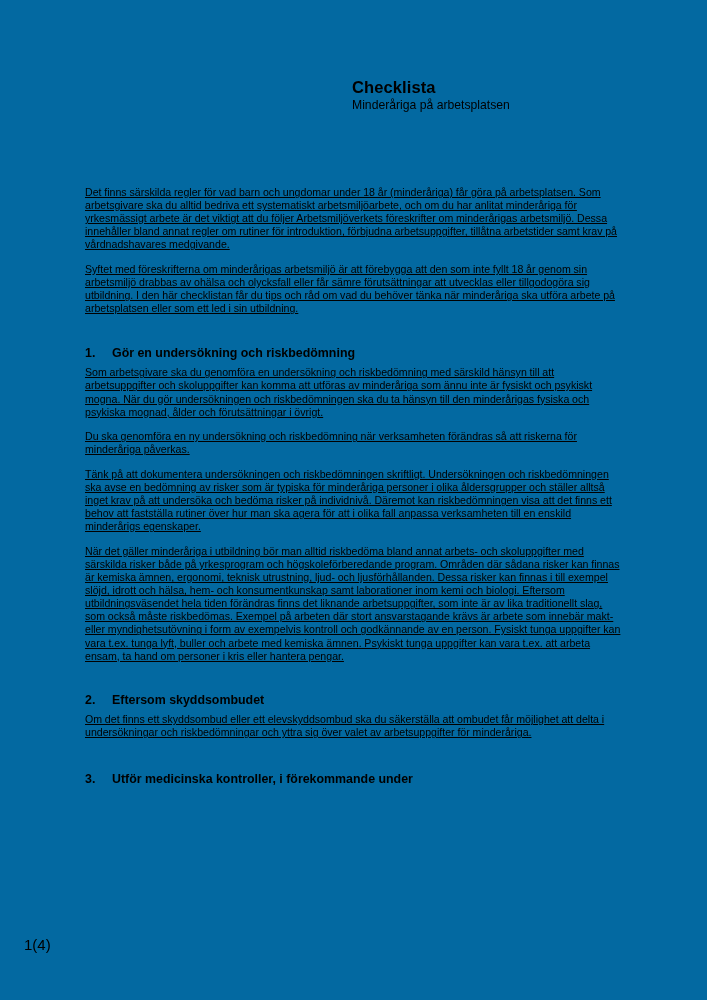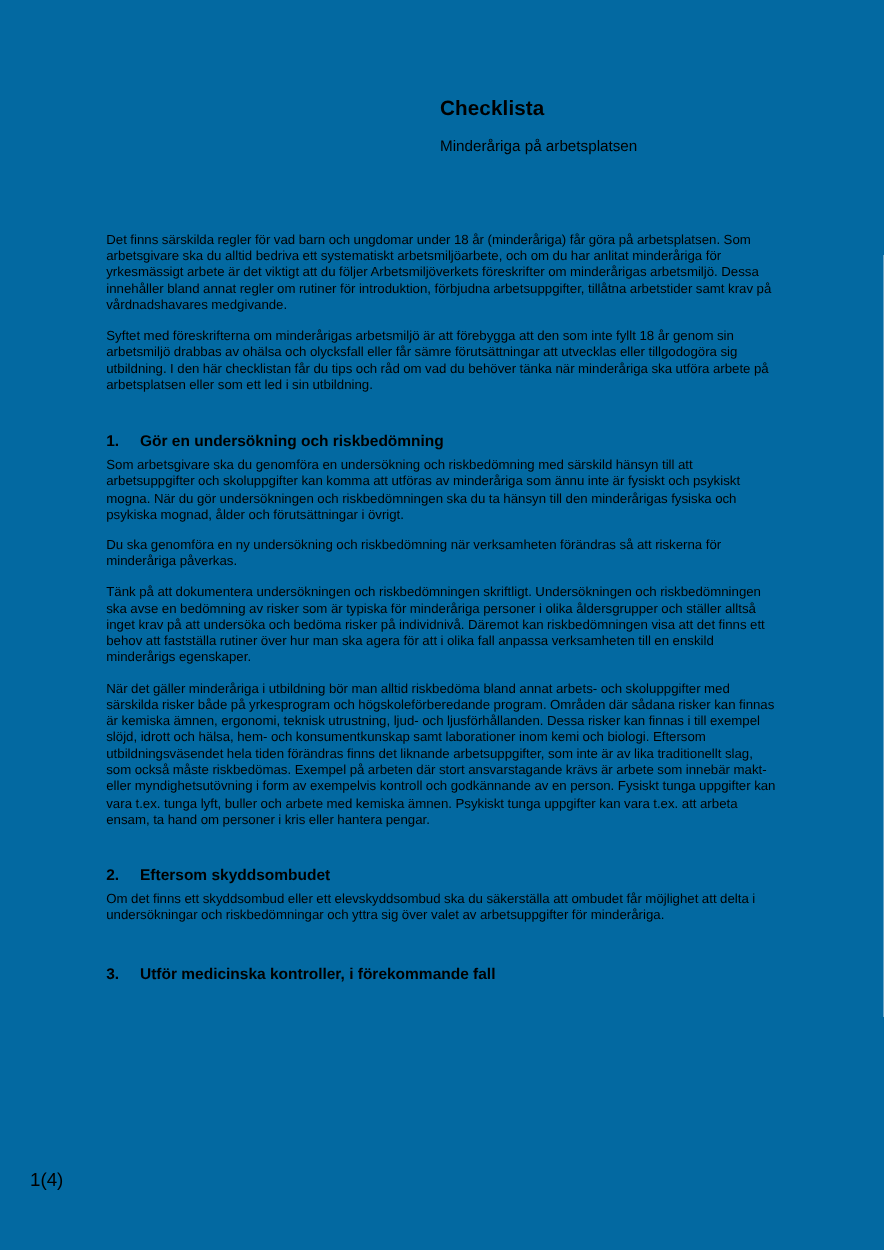--- a/index.html
+++ b/index.html
@@ -32,36 +32,37 @@
     font-size: 16.5px;
     font-weight: bold;
     line-height: 19px;
     letter-spacing: 0.1px;
     margin: 0;
   }
   .doc-subtitle {
     font-size: 12.2px;
     font-weight: normal;
     line-height: 15px;
-    margin: 13px 0 0 0;
+    margin: 1px 0 0 0;
   }
 
   
   .content {
     position: absolute;
     left: 85px;
     top: 186px;
     width: 538px;
   }
   .para {
     font-size: 10.6px;
     line-height: 13.1px;
     margin: 0 0 11.5px 0;
     text-align: left;
     word-spacing: -0.15px;
+    text-decoration: underline;
   }
   .intro-gap {
     margin-bottom: 31px;
   }
 
   
   .section {
     margin: 0;
   }
   .section-heading {
@@ -136,21 +137,21 @@
       <div class="section-body">
         <p class="para">Om det finns ett skyddsombud eller ett elevskyddsombud ska du säkerställa att ombudet får möjlighet att delta i undersökningar och riskbedömningar och yttra sig över valet av arbetsuppgifter för minderåriga.</p>
       </div>
     </div>
 
     <div class="section-spacer-2"></div>
 
     <div class="section">
       <div class="section-heading">
         <span class="section-num">3.</span>
-        <span class="section-title">Utför medicinska kontroller, i förekommande fall</span>
+        <span class="section-title">Utför medicinska kontroller, i förekommande under</span>
       </div>
     </div>
 
   </div>
 
   <div class="footer">
     <span>1(4)</span>
   </div>
 
 </div>

